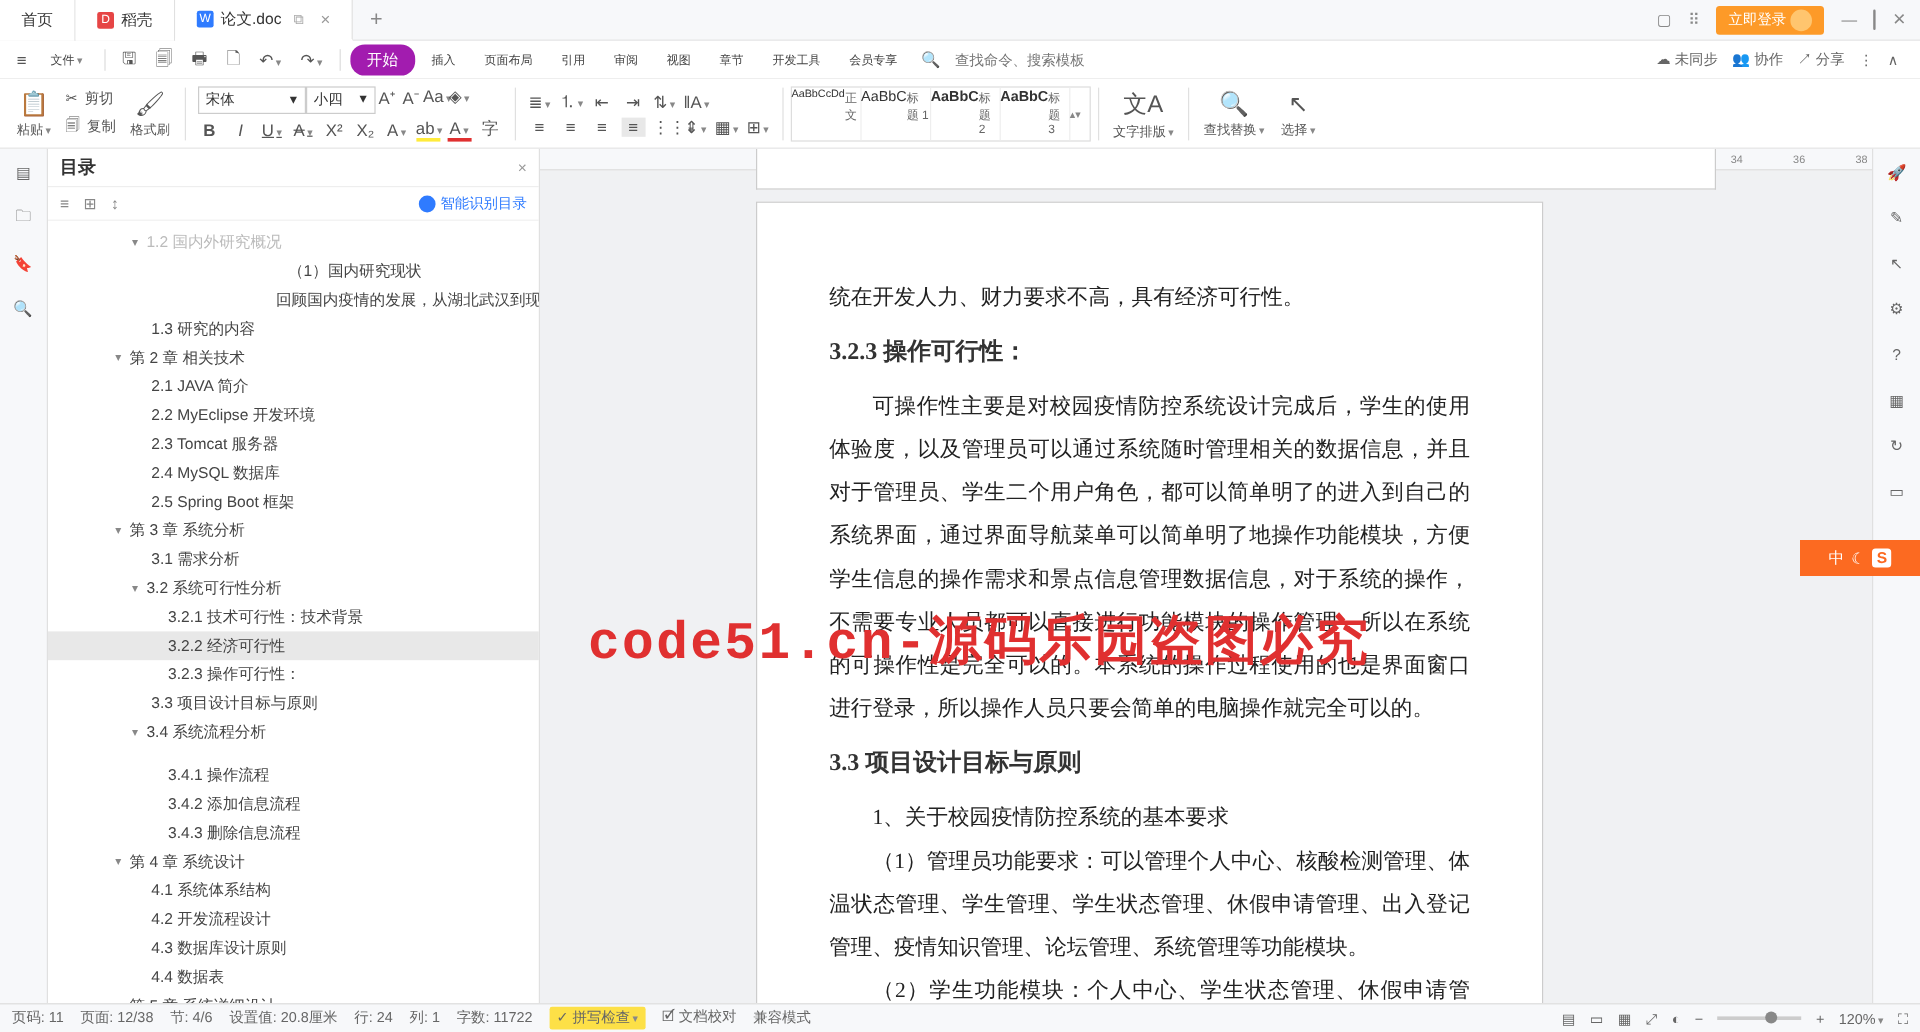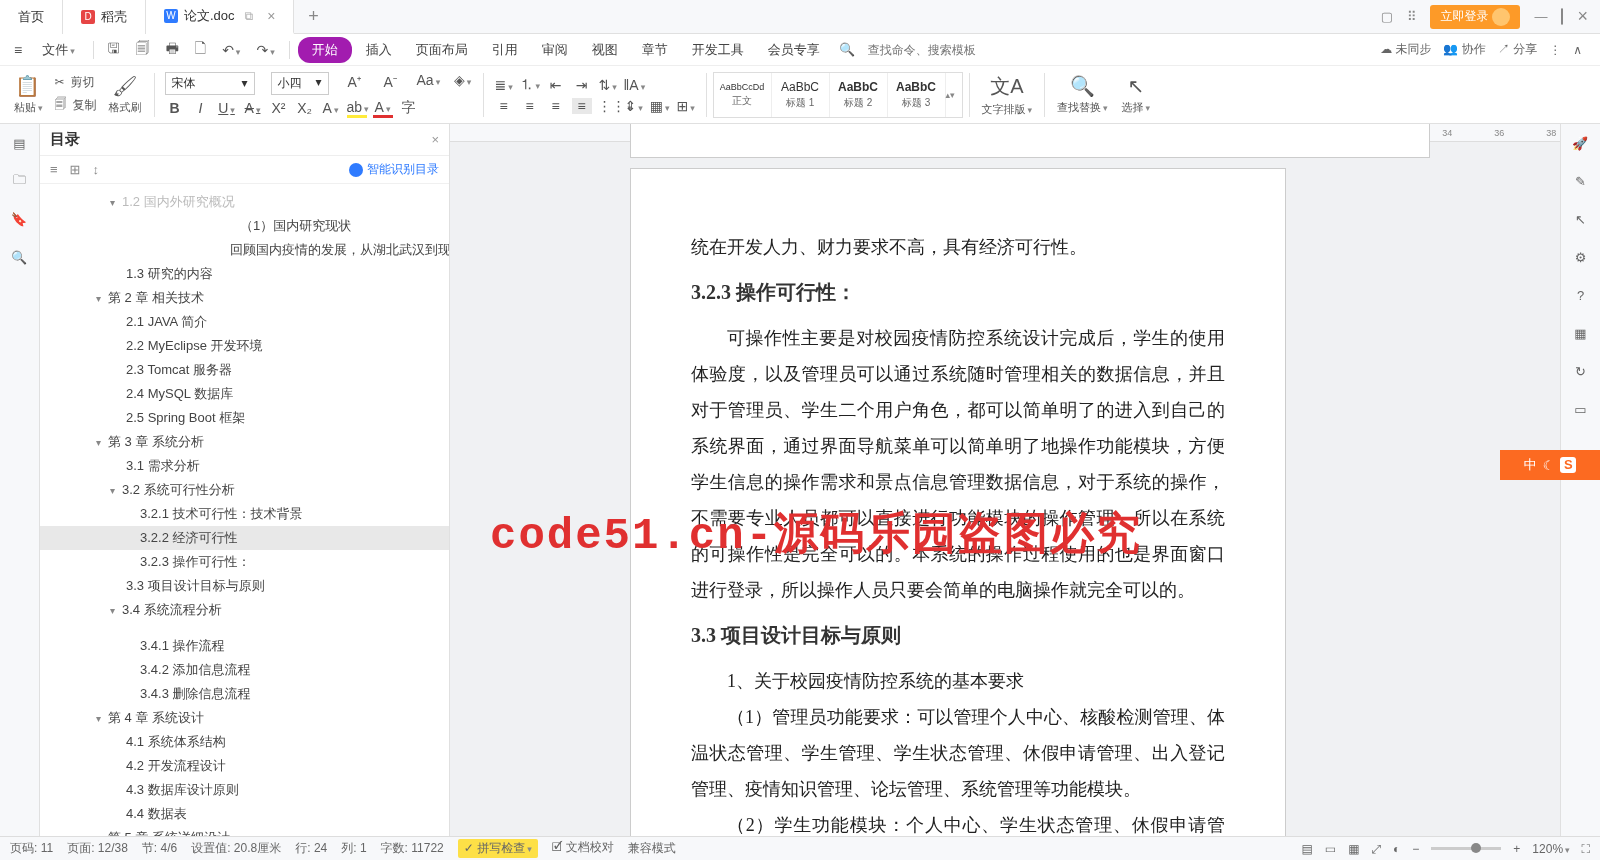--- a/index.html
+++ b/index.html
@@ -14,40 +14,40 @@
 .tab-ctrl { color:#aaa; margin-left:4px; font-size:12px; }
 .tab-plus { padding:0 14px; color:#888; font-size:18px; cursor:pointer; }
 .titlebar-right { margin-left:auto; display:flex; align-items:center; gap:14px; padding-right:12px; }
 .login-btn { background:#fd9a28; color:#fff; padding:3px 10px; border-radius:3px; font-size:12px; display:flex; align-items:center; gap:4px; }
 .avatar { width:18px; height:18px; background:#ffc56e; border-radius:50%; }
 .win-btn { width:18px; height:14px; border:1px solid #888; border-radius:1px; }
 .menubar { height:32px; background:#fff; display:flex; align-items:center; padding:0 8px; gap:4px; border-bottom:1px solid #eee; }
 .menu-icon-btn { padding:4px 6px; color:#555; cursor:pointer; font-size:14px; }
 .menu-sep { width:1px; height:18px; background:#ddd; margin:0 4px; }
 .menu-start { background:#a21caf; color:#fff; padding:4px 14px; border-radius:12px; font-size:13px; }
-.menu-item { padding:4px 10px; color:#444; cursor:pointer; font-size:13px; }
+.menu-item { padding:4px 10px; color:#444; cursor:pointer; font-size:10px; }
 .menu-search { flex:0 0 160px; color:#aaa; font-size:12px; padding:3px 8px; border:none; outline:none; }
 .menu-right { margin-left:auto; display:flex; align-items:center; gap:12px; padding-right:10px; color:#666; font-size:12px; }
 .toolbar { height:58px; background:#fff; display:flex; align-items:center; padding:0 8px; border-bottom:1px solid #e0e0e0; gap:2px; }
 .tb-group { display:flex; flex-direction:column; align-items:center; padding:0 6px; gap:2px; }
 .tb-big-icon { font-size:20px; color:#555; }
 .tb-label { font-size:11px; color:#555; }
 .tb-sep { width:1px; height:44px; background:#e0e0e0; margin:0 4px; }
 .tb-small { display:flex; gap:6px; align-items:center; color:#555; font-size:12px; }
 .tb-col { display:flex; flex-direction:column; gap:4px; padding:0 4px; }
 .font-sel { border:1px solid #ccc; padding:2px 6px; font-size:12px; width:90px; display:flex; justify-content:space-between; align-items:center; }
 .font-size-sel { border:1px solid #ccc; padding:2px 6px; font-size:12px; width:58px; display:flex; justify-content:space-between; }
 .tb-btn-row { display:flex; gap:6px; align-items:center; }
 .fmt-btn { width:20px; text-align:center; color:#555; font-size:14px; cursor:pointer; }
 .fmt-btn.b { font-weight:bold; }
 .fmt-btn.i { font-style:italic; }
 .fmt-btn.u { text-decoration:underline; }
 .fmt-btn.s { text-decoration:line-through; }
 .style-box { display:flex; border:1px solid #ddd; }
-.style-item { width:58px; height:44px; display:flex; flex-direction:column; align-items:center; justify-content:center; border-right:1px solid #eee; font-size:10px; cursor:pointer; }
+.style-item { width:58px; height:44px; display:flex; justify-content:center; border-right:1px solid #eee; font-size:10px; cursor:pointer; }
 .style-preview { font-size:12px; color:#333; }
 .style-name { font-size:10px; color:#666; margin-top:2px; }
 .main { display:flex; height:732px; }
 .leftbar { width:40px; background:#f7f8fa; border-right:1px solid #e0e0e0; display:flex; flex-direction:column; align-items:center; padding-top:10px; gap:20px; }
 .leftbar-icon { width:18px; height:18px; color:#666; cursor:pointer; display:flex; align-items:center; justify-content:center; }
 .outline-panel { width:410px; border-right:1px solid #e0e0e0; display:flex; flex-direction:column; background:#fff; }
 .outline-header { height:32px; display:flex; align-items:center; justify-content:space-between; padding:0 10px; border-bottom:1px solid #eee; }
 .outline-title { font-size:15px; font-weight:bold; }
 .outline-toolbar { height:28px; display:flex; align-items:center; padding:0 10px; gap:12px; color:#888; font-size:13px; border-bottom:1px solid #f0f0f0; }
 .smart-toc { margin-left:auto; color:#2f7bff; font-size:12px; display:flex; align-items:center; gap:4px; }
@@ -143,21 +143,21 @@
   <div class="tb-col">
     <div class="tb-small">✂ <span>剪切</span></div>
     <div class="tb-small">🗐 <span>复制</span></div>
   </div>
   <div class="tb-group">
     <span class="tb-big-icon">🖌</span>
     <span class="tb-label">格式刷</span>
   </div>
   <div class="tb-sep"></div>
   <div class="tb-col">
-    <div style="display:flex;gap:16px">
+    <div style="display:flex;gap:0">
       <div class="font-sel">
           <span>宋体</span>
           <span>▾</span>
         </div>
       <div class="font-size-sel">
           <span>小四</span>
           <span>▾</span>
         </div>
       <span class="fmt-btn">A⁺</span>
       <span class="fmt-btn">A⁻</span>

